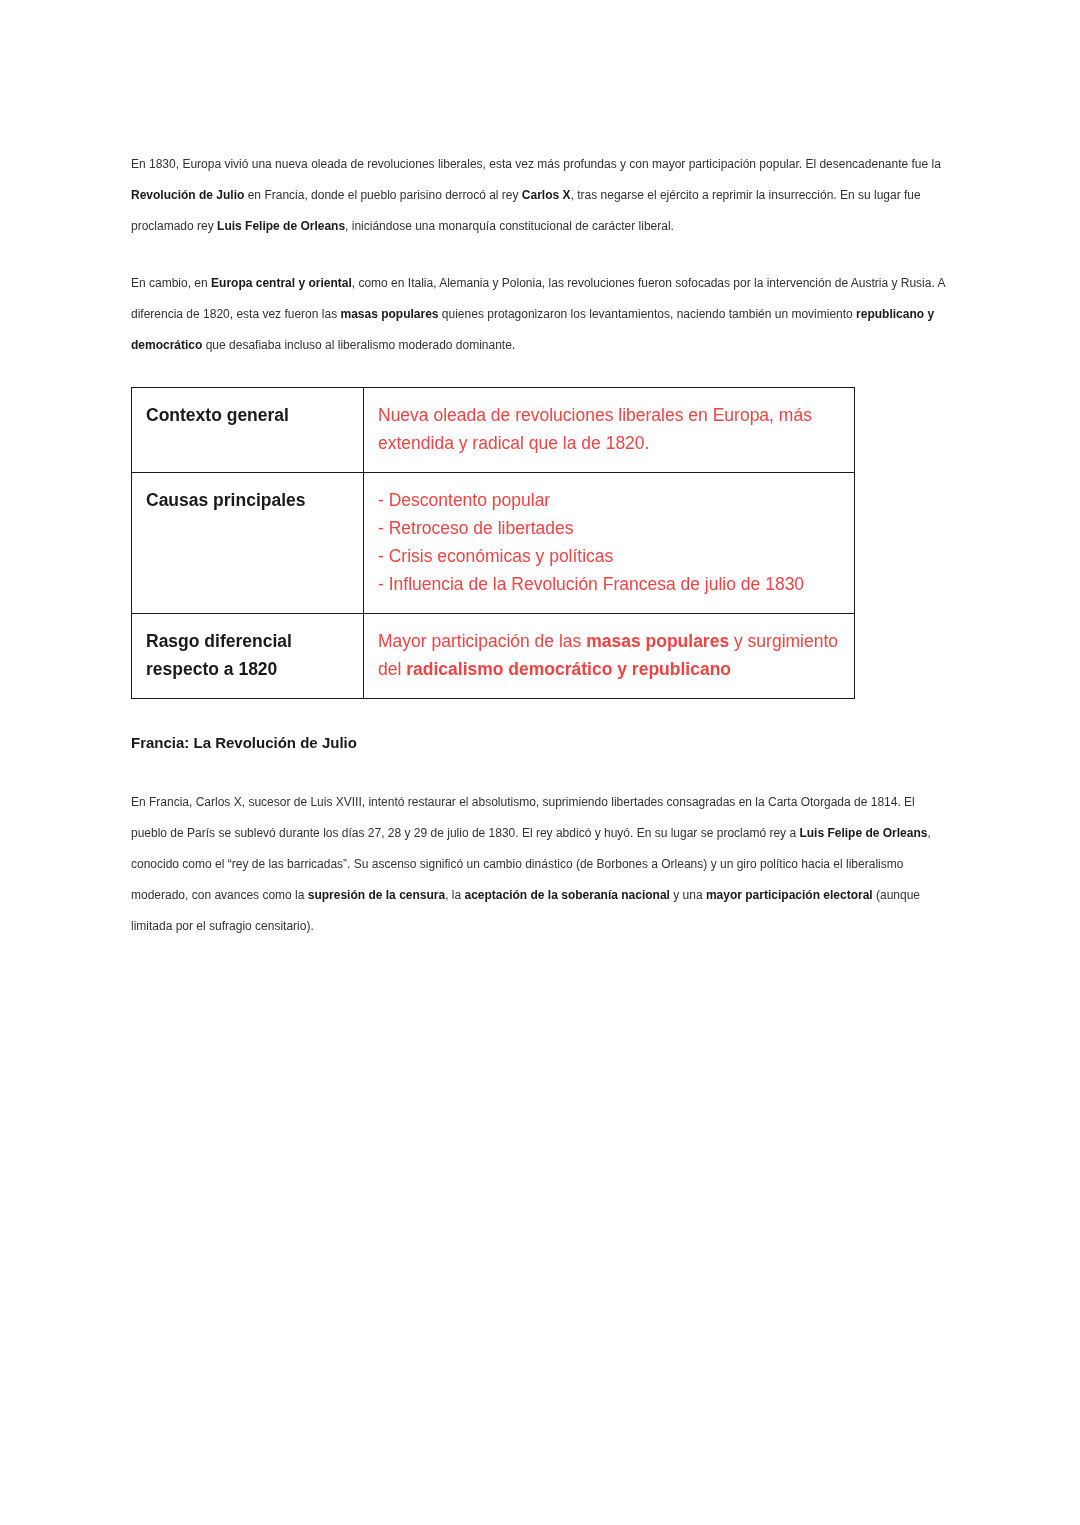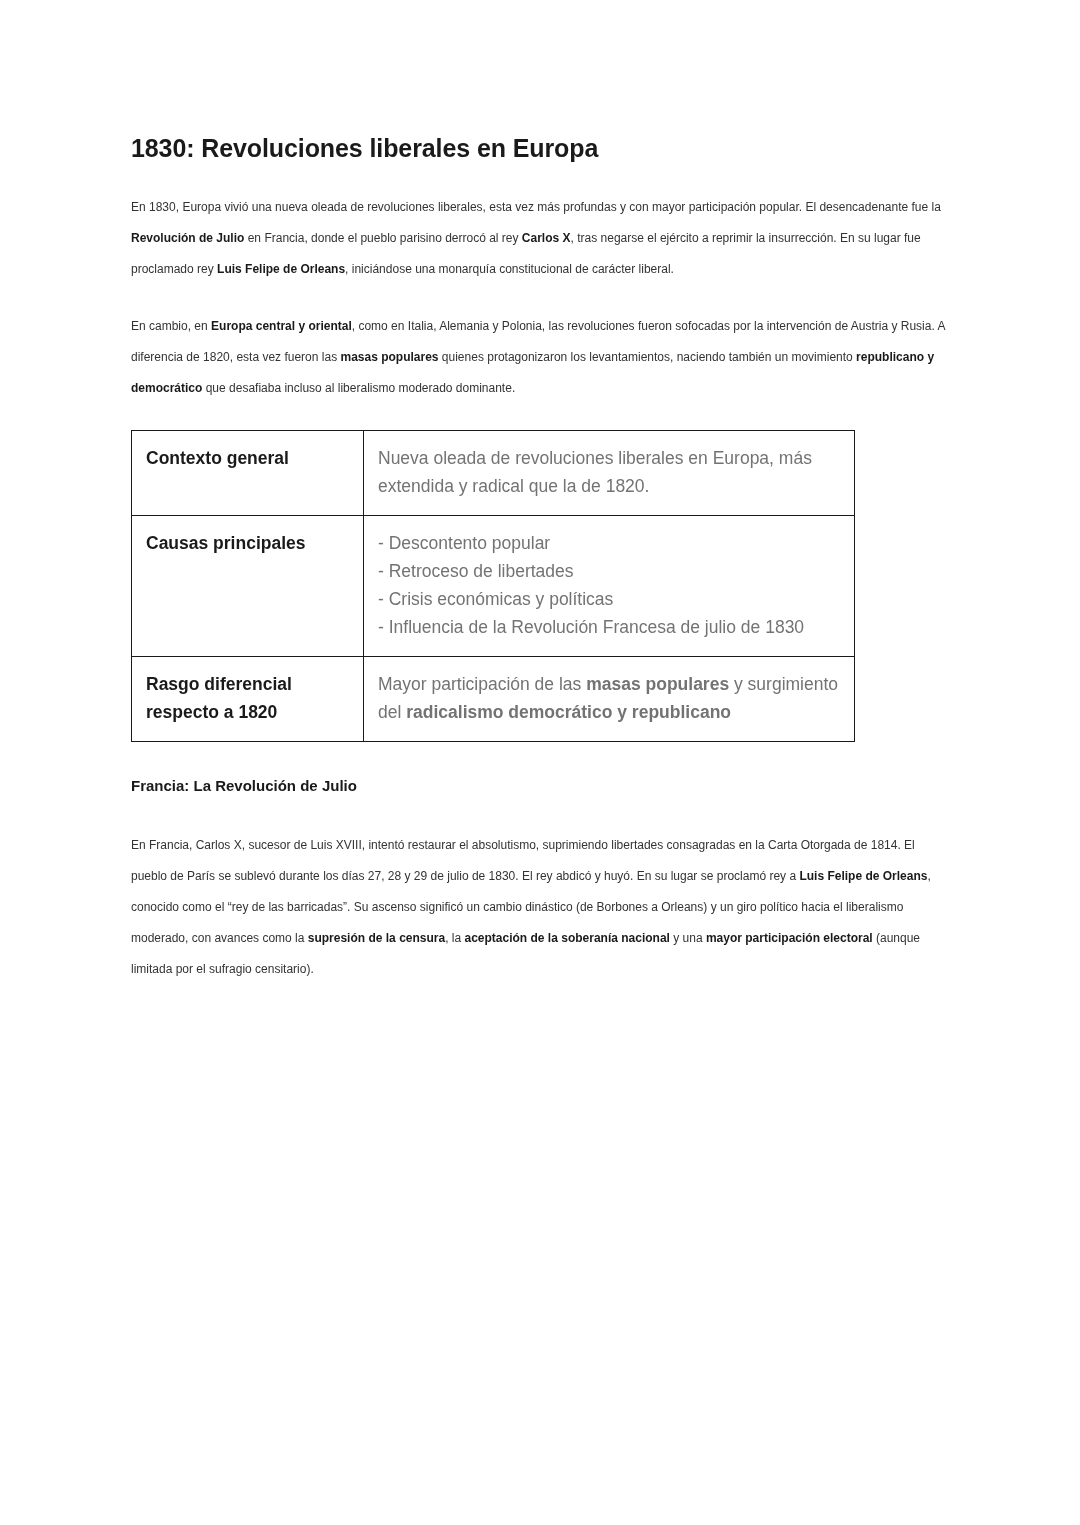--- a/index.html
+++ b/index.html
@@ -54,36 +54,35 @@
     width: 724px;
     margin: 0 0 30px 0;
     table-layout: fixed;
   }
   table.info td {
     border: 1.6px solid #1a1a1a;
     vertical-align: top;
     padding: 13px 14px 15px 14px;
     font-size: 17.5px;
     line-height: 28px;
-    color: #737373;
+    color: #ef4444;
   }
   table.info td.key {
     width: 203px;
     font-weight: bold;
     color: #1a1a1a;
   }
   .row-causas td { padding-bottom: 26px; }
   .row-rasgo td { padding-bottom: 34px; }
 </style>
 </head>
 <body>
 
 <div class="page">
 
-  <h1 class="doc-title">1830: Revoluciones liberales en Europa</h1>
 
   <p class="para">En 1830, Europa vivió una nueva oleada de revoluciones liberales, esta vez más profundas y con mayor participación popular. El desencadenante fue la <b>Revolución de Julio</b> en Francia, donde el pueblo parisino derrocó al rey <b>Carlos X</b>, tras negarse el ejército a reprimir la insurrección. En su lugar fue proclamado rey <b>Luis Felipe de Orleans</b>, iniciándose una monarquía constitucional de carácter liberal.</p>
 
   <p class="para">En cambio, en <b>Europa central y oriental</b>, como en Italia, Alemania y Polonia, las revoluciones fueron sofocadas por la intervención de Austria y Rusia. A diferencia de 1820, esta vez fueron las <b>masas populares</b> quienes protagonizaron los levantamientos, naciendo también un movimiento <b>republicano y democrático</b> que desafiaba incluso al liberalismo moderado dominante.</p>
 
   <table class="info">
     <tbody>
       <tr class="row-contexto">
         <td class="key">Contexto general</td>
         <td class="val">Nueva oleada de revoluciones liberales en Europa, más extendida y radical que la de 1820.</td>

